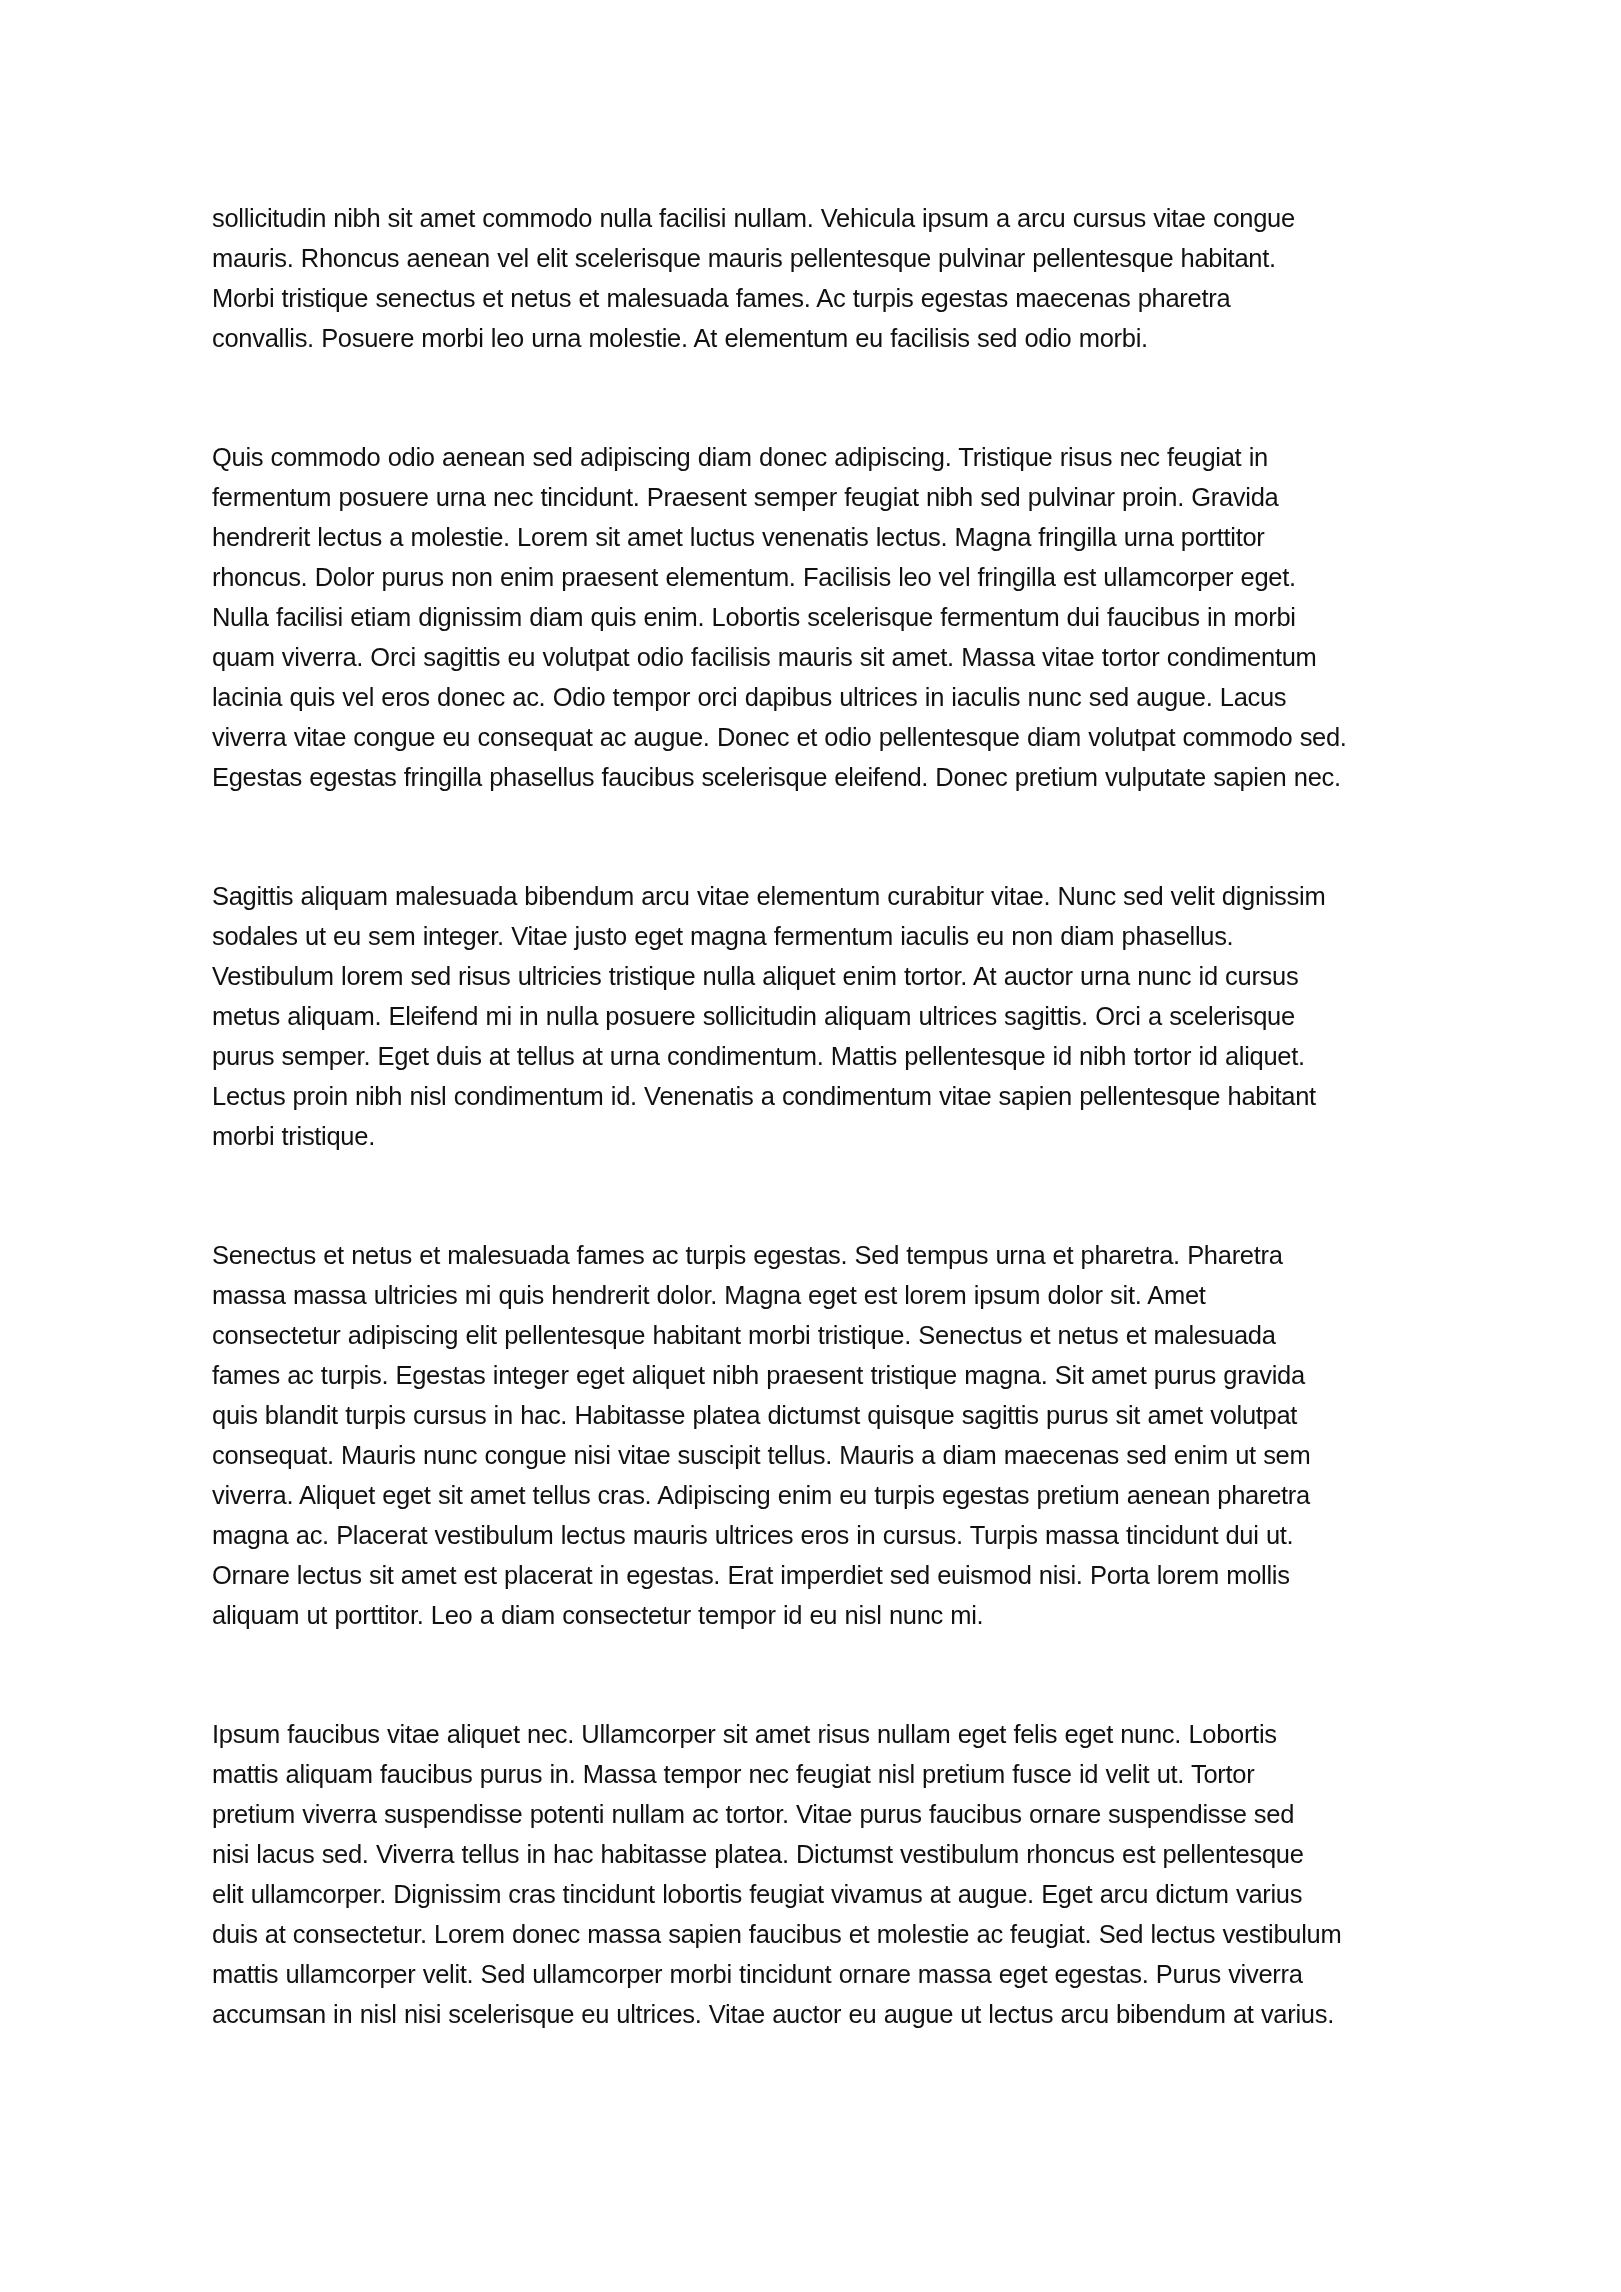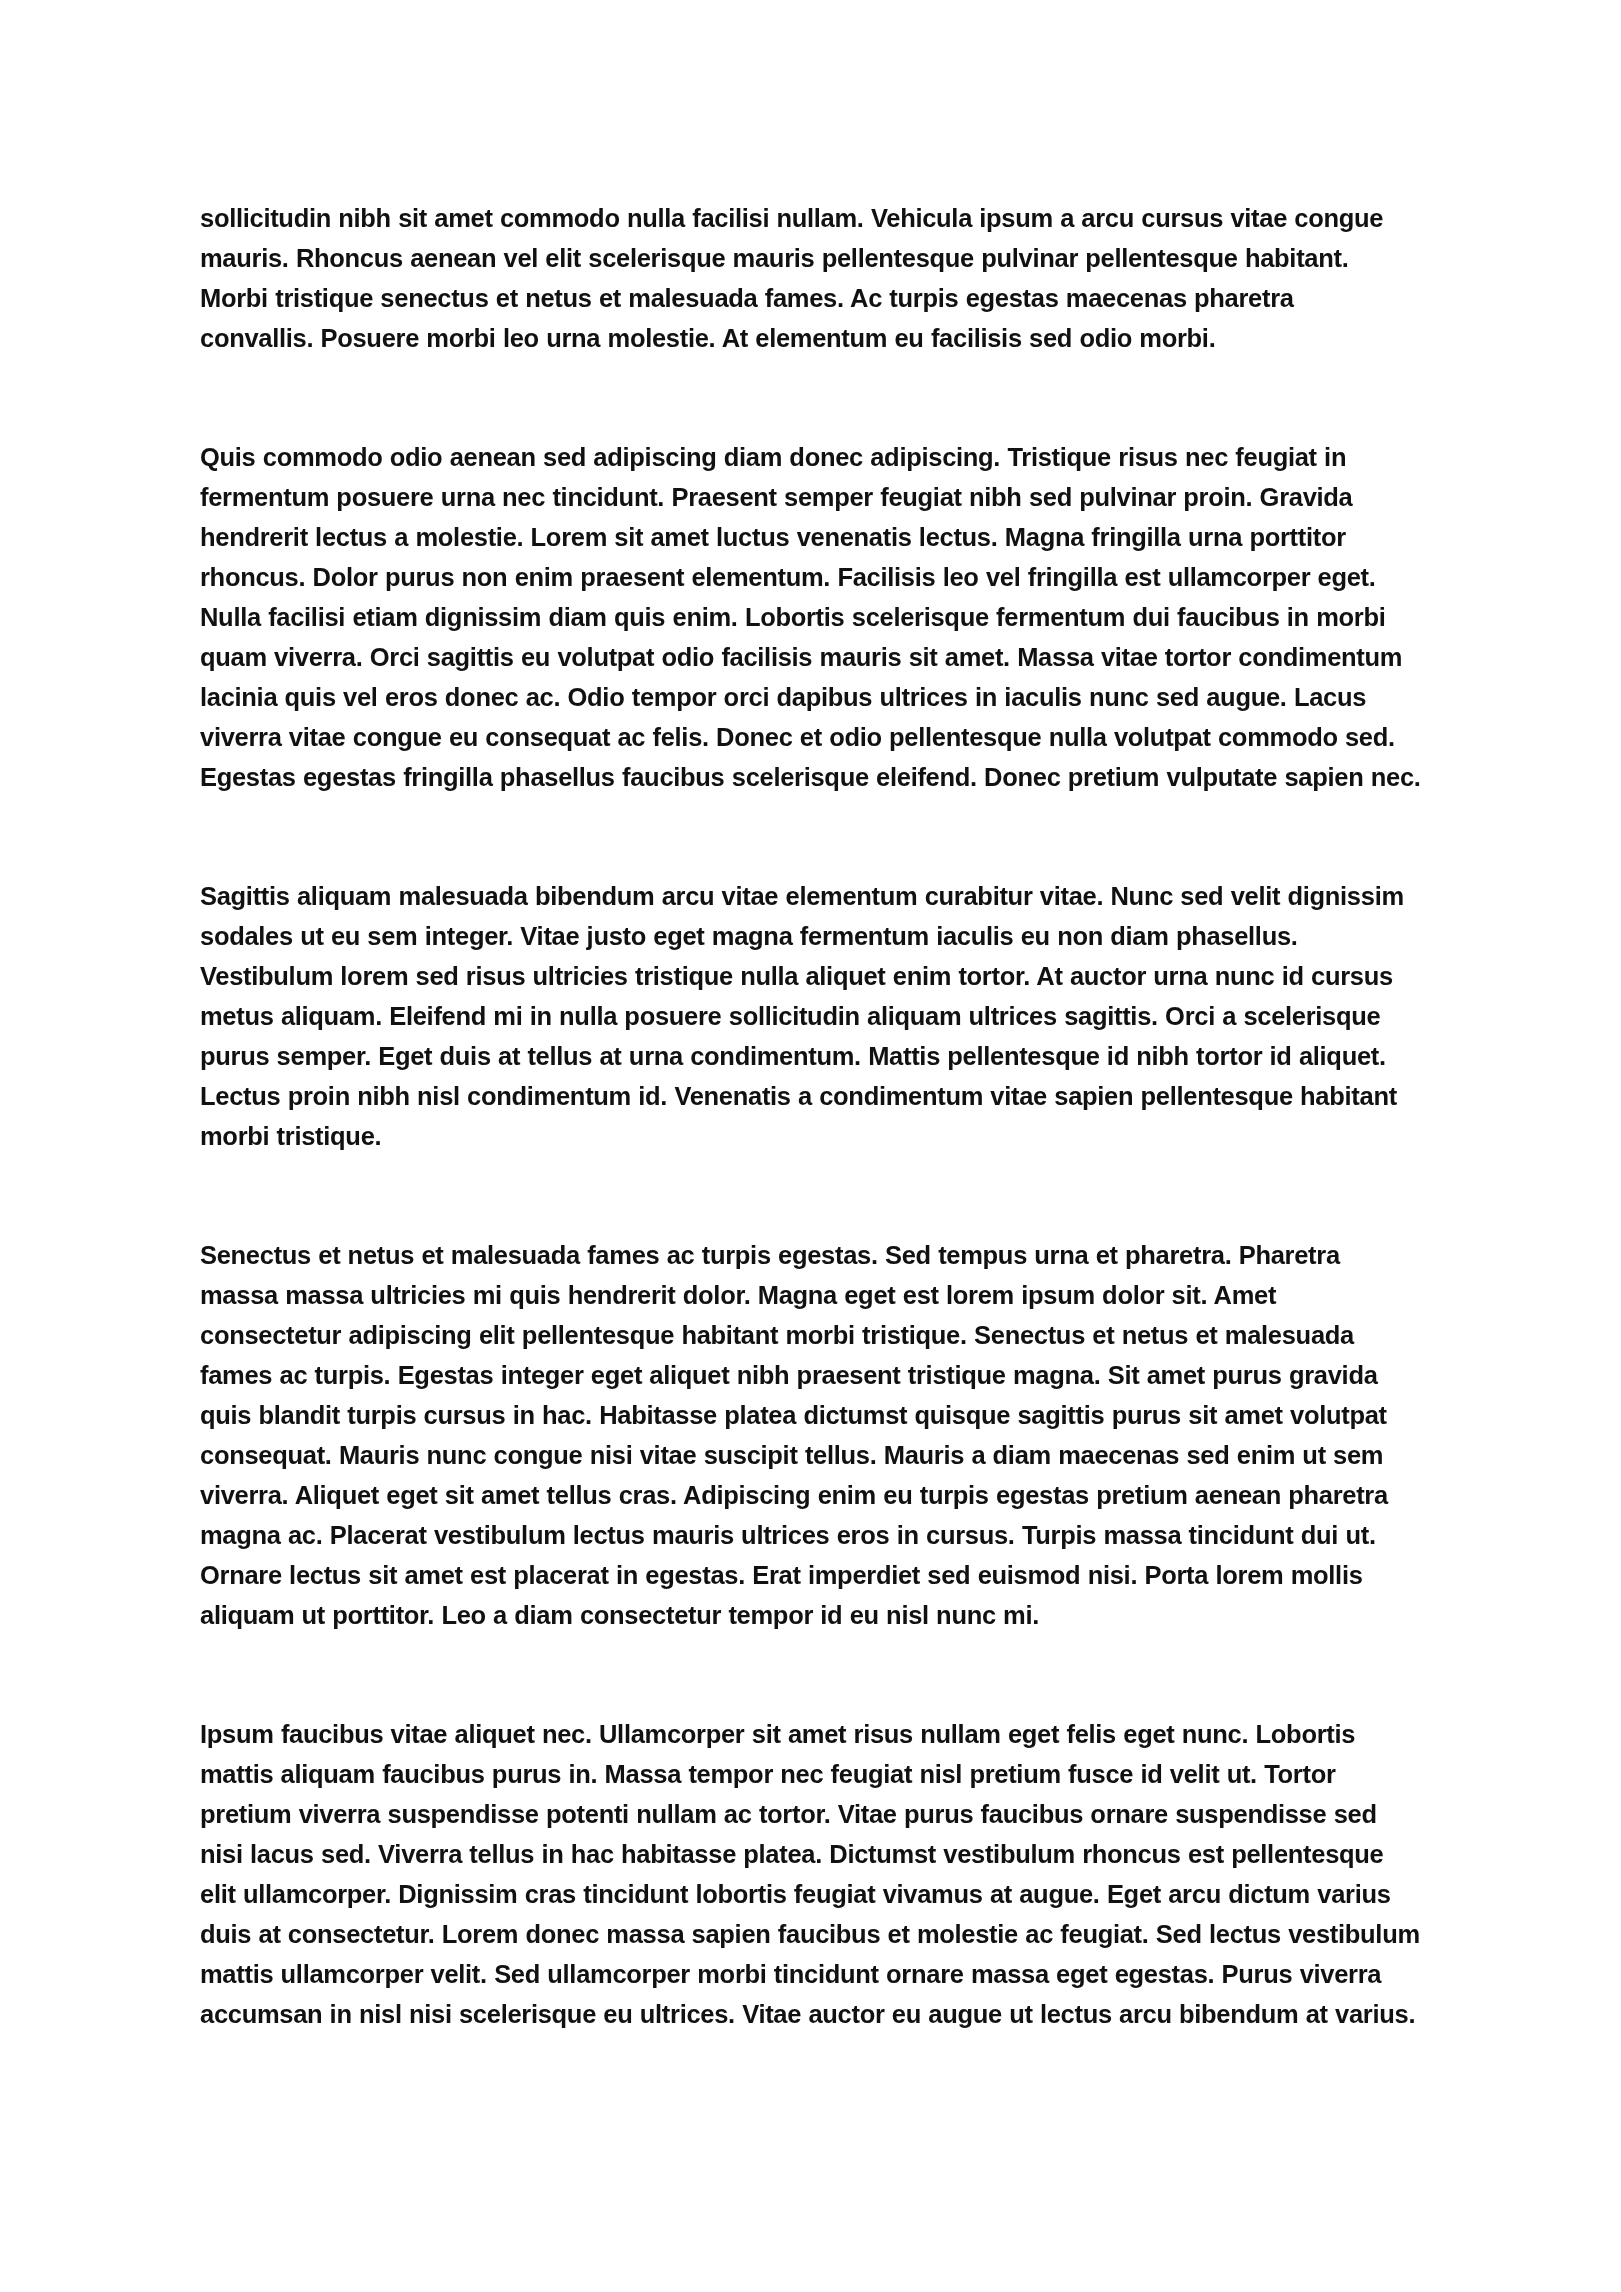--- a/index.html
+++ b/index.html
@@ -19,23 +19,22 @@
     top: 198px;
     width: 1243px;
     font-family: "Liberation Sans", sans-serif;
     font-size: 25.5px;
     line-height: 40px;
     color: #111111;
     letter-spacing: -0.3px;
     word-spacing: 0.5px;
   }
   .para {
-    margin: 0 0 79px 4px;
+    margin: 0 0 79px 16px;
     white-space: nowrap;
-    font-weight: bold;
   }
   .line {
     display: block;
     height: 40px;
   }
 </style>
 </head>
 <body>
 
 <div class="page">
@@ -46,21 +45,21 @@
     <span class="line">convallis. Posuere morbi leo urna molestie. At elementum eu facilisis sed odio morbi.</span>
   </p>
   <p class="para">
     <span class="line">Quis commodo odio aenean sed adipiscing diam donec adipiscing. Tristique risus nec feugiat in</span>
     <span class="line">fermentum posuere urna nec tincidunt. Praesent semper feugiat nibh sed pulvinar proin. Gravida</span>
     <span class="line">hendrerit lectus a molestie. Lorem sit amet luctus venenatis lectus. Magna fringilla urna porttitor</span>
     <span class="line">rhoncus. Dolor purus non enim praesent elementum. Facilisis leo vel fringilla est ullamcorper eget.</span>
     <span class="line">Nulla facilisi etiam dignissim diam quis enim. Lobortis scelerisque fermentum dui faucibus in morbi</span>
     <span class="line">quam viverra. Orci sagittis eu volutpat odio facilisis mauris sit amet. Massa vitae tortor condimentum</span>
     <span class="line">lacinia quis vel eros donec ac. Odio tempor orci dapibus ultrices in iaculis nunc sed augue. Lacus</span>
-    <span class="line">viverra vitae congue eu consequat ac felis. Donec et odio pellentesque nulla volutpat commodo sed.</span>
+    <span class="line">viverra vitae congue eu consequat ac augue. Donec et odio pellentesque diam volutpat commodo sed.</span>
     <span class="line">Egestas egestas fringilla phasellus faucibus scelerisque eleifend. Donec pretium vulputate sapien nec.</span>
   </p>
   <p class="para">
     <span class="line">Sagittis aliquam malesuada bibendum arcu vitae elementum curabitur vitae. Nunc sed velit dignissim</span>
     <span class="line">sodales ut eu sem integer. Vitae justo eget magna fermentum iaculis eu non diam phasellus.</span>
     <span class="line">Vestibulum lorem sed risus ultricies tristique nulla aliquet enim tortor. At auctor urna nunc id cursus</span>
     <span class="line">metus aliquam. Eleifend mi in nulla posuere sollicitudin aliquam ultrices sagittis. Orci a scelerisque</span>
     <span class="line">purus semper. Eget duis at tellus at urna condimentum. Mattis pellentesque id nibh tortor id aliquet.</span>
     <span class="line">Lectus proin nibh nisl condimentum id. Venenatis a condimentum vitae sapien pellentesque habitant</span>
     <span class="line">morbi tristique.</span>

